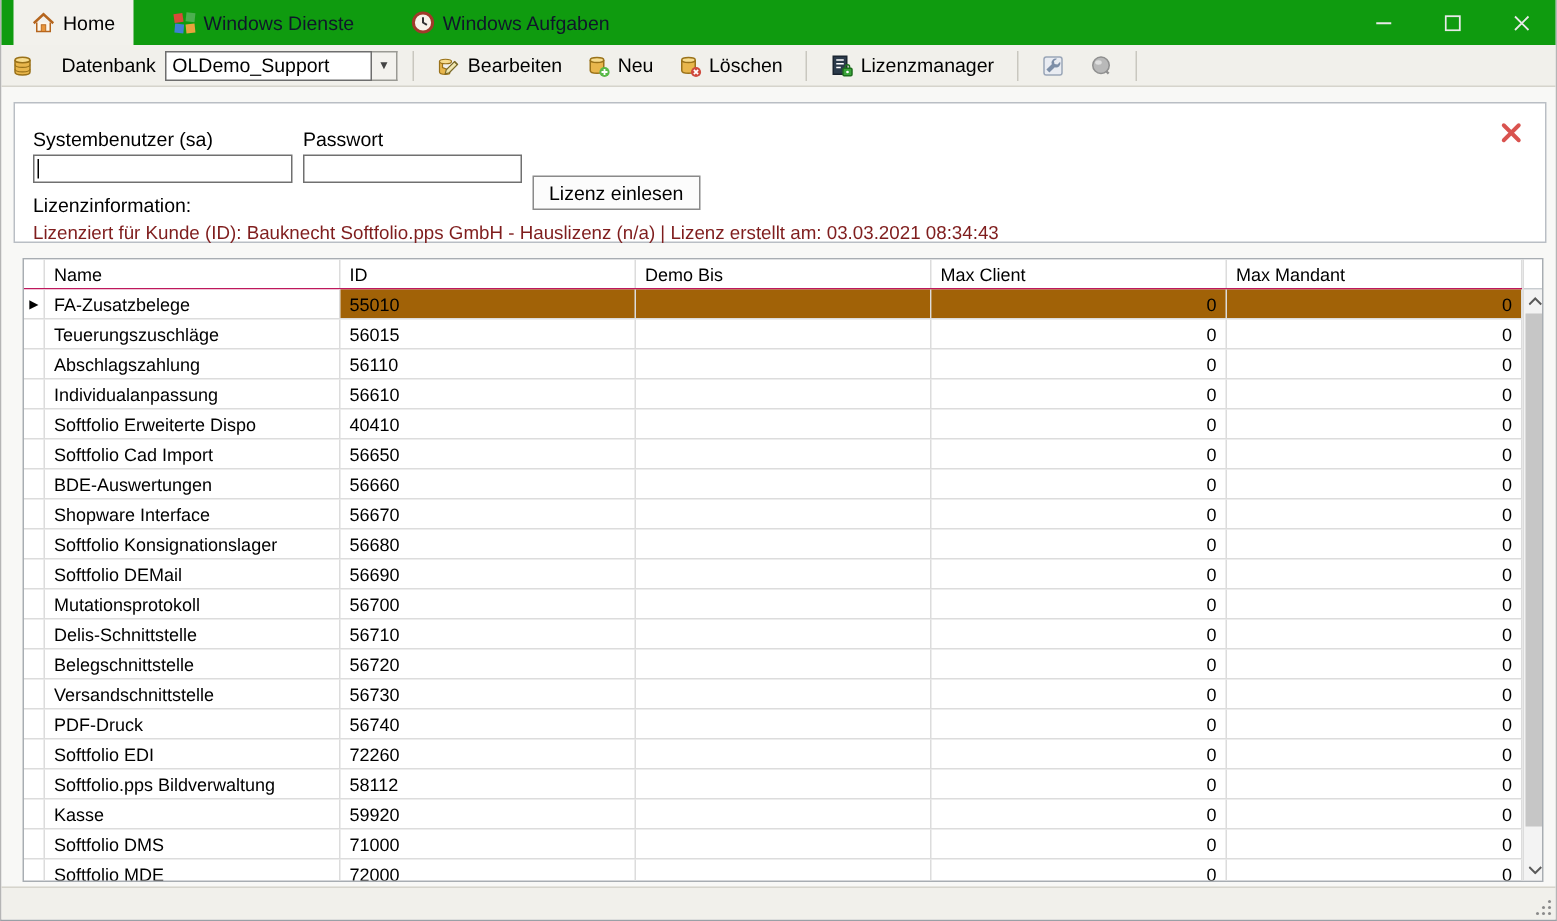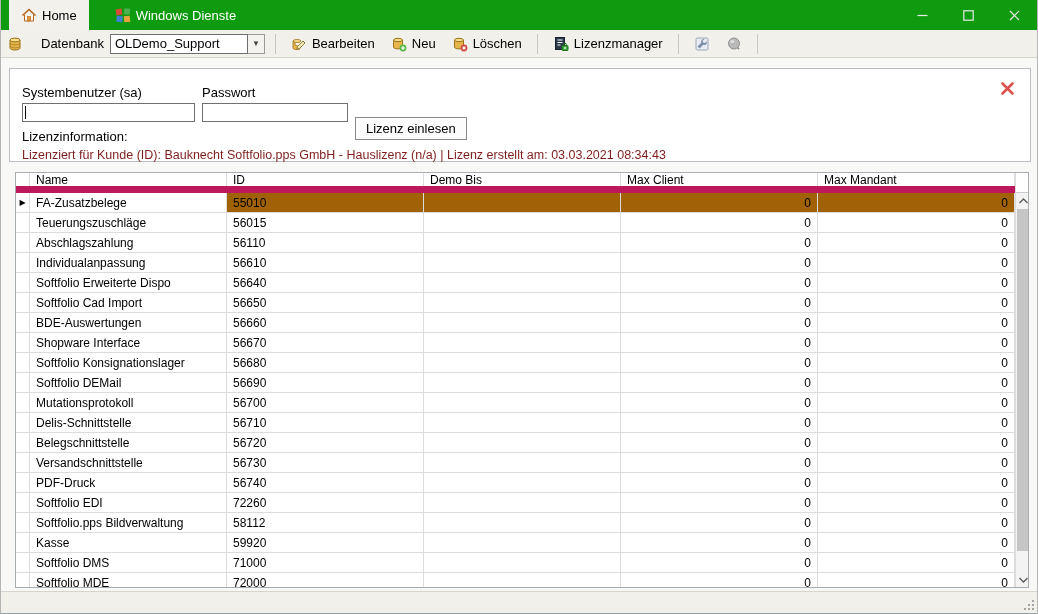--- a/index.html
+++ b/index.html
@@ -5,21 +5,21 @@
   * { box-sizing: border-box; margin: 0; padding: 0; }
   html,body { width:1038px; height:614px; overflow:hidden; }
   body { font-family: "Liberation Sans", "DejaVu Sans", sans-serif; font-size:13px; color:#000; }
 
   .window { width:1038px; height:614px; display:flex; flex-direction:column; background:#f8f8f6;
             border-left:1px solid #b5b5b5; border-right:1px solid #b5b5b5; border-bottom:1px solid #9aa0a6; }
 
   
   .titlebar { height:30px; background:#0f9b0f; display:flex; align-items:stretch; flex:0 0 30px;text-align:right; }
   .tabs { display:flex; align-items:stretch; padding-left:8px; flex:1; }
-  .tab { display:flex; align-items:center; gap:5px; padding:0 12px; color:#ffffff; cursor:default; white-space:nowrap; }
+  .tab { display:flex; align-items:center; gap:5px; padding:0 12px; color:#0f172a; cursor:default; white-space:nowrap; }
   .tab.active { background:#f2f1ec; color:#000; }
   .tab .ticon { width:16px; height:16px; display:inline-block; }
   .tab + .tab { margin-left:14px; }
   .win-controls { display:flex; align-items:stretch; }
   .win-btn { width:46px; display:flex; align-items:center; justify-content:center; color:#e9e9e9; }
   .win-btn svg { display:block; }
 
   
   .toolbar { height:28px; flex:0 0 28px; background:#f1f0eb; border-bottom:1px solid #d6d4cc;
              display:flex; align-items:center; padding:0 6px; gap:6px; }
@@ -51,21 +51,21 @@
   .panel-close { position:absolute; right:14px; top:10px; width:18px; height:18px; display:flex;
                  align-items:center; justify-content:center; }
   .lbl-lizinfo { left:12px; top:60px; }
   .lic-text { position:absolute; left:12px; top:79px; color:#7f1d1d; font-size:12.5px; white-space:nowrap; }
 
   
   .grid { position:absolute; left:14px; top:114px; width:1014px; height:416px; background:#fff;
           border:1px solid #a8adb2; display:flex; overflow:hidden; }
   .grid-main { width:999px; flex:0 0 999px; overflow:hidden; }
   .grow { display:grid; grid-template-columns:14px 197px 197px 197px 197px 197px; height:20px; }
-  .hrow { border-bottom:7px solid #be185d; background:#fff; }
+  .hrow { border-bottom:1px solid #be185d; background:#fff; }
   .hcell { padding:2px 6px; font-size:12px; border-right:1px solid #dcdcdc; white-space:nowrap;
            overflow:hidden; display:flex; align-items:center; }
   .hcell.gutter { border-right:1px solid #dcdcdc; }
   .row { border-bottom:1px solid #dcdcdc; }
   .cell { padding:2px 6px; font-size:12px; border-right:1px solid #dcdcdc; white-space:nowrap;
           overflow:hidden; display:flex; align-items:center; }
   .cell.gutter { padding:0 1px; font-size:8px; display:flex; align-items:center; justify-content:center; color:#000; }
   .cell.num { justify-content:flex-end; }
   .row.selected .cell { background:#a16207; }
   .row.selected .cell.c-name { background:#ffffff; }
@@ -103,20 +103,29 @@
       <div class="tab">
         <span class="ticon">
           <svg viewBox="0 0 16 16" width="16" height="16">
               <rect x="1" y="2" width="6" height="6" fill="#d94a3a" transform="rotate(-8 4 5)"></rect>
               <rect x="9" y="1.5" width="6" height="6" fill="#4caf50" transform="rotate(6 12 4.5)"></rect>
               <rect x="1.5" y="9" width="6" height="6" fill="#3f7fd4" transform="rotate(5 4.5 12)"></rect>
               <rect x="9" y="9" width="6" height="6" fill="#e8a33d" transform="rotate(-6 12 12)"></rect>
             </svg>
         </span>
         <span>Windows Dienste</span>
+      </div>
+      <div class="tab">
+        <span class="ticon">
+          <svg viewBox="0 0 16 16" width="16" height="16">
+              <circle cx="8" cy="8" r="6.4" fill="#f7f3ea" stroke="#a03a2a" stroke-width="2"></circle>
+              <path d="M8 4.5V8l2.6 1.6" fill="none" stroke="#333" stroke-width="1.3"></path>
+            </svg>
+        </span>
+        <span>Windows Aufgaben</span>
       </div>
     </div>
     <div class="win-controls">
       <div class="win-btn">
         <svg width="11" height="11" viewBox="0 0 11 11">
             <line x1="0.5" y1="5.5" x2="10.5" y2="5.5" stroke="#e9e9e9" stroke-width="1.2"></line>
           </svg>
       </div>
       <div class="win-btn">
         <svg width="11" height="11" viewBox="0 0 11 11">
@@ -271,21 +280,21 @@
     <div class="cell gutter"></div>
     <div class="cell c-name">Individualanpassung</div>
     <div class="cell">56610</div>
     <div class="cell"></div>
     <div class="cell num">0</div>
     <div class="cell num">0</div>
   </div>
             <div class="grow row">
     <div class="cell gutter"></div>
     <div class="cell c-name">Softfolio Erweiterte Dispo</div>
-    <div class="cell">56640</div>
+    <div class="cell">40410</div>
     <div class="cell"></div>
     <div class="cell num">0</div>
     <div class="cell num">0</div>
   </div>
             <div class="grow row">
     <div class="cell gutter"></div>
     <div class="cell c-name">Softfolio Cad Import</div>
     <div class="cell">56650</div>
     <div class="cell"></div>
     <div class="cell num">0</div>

